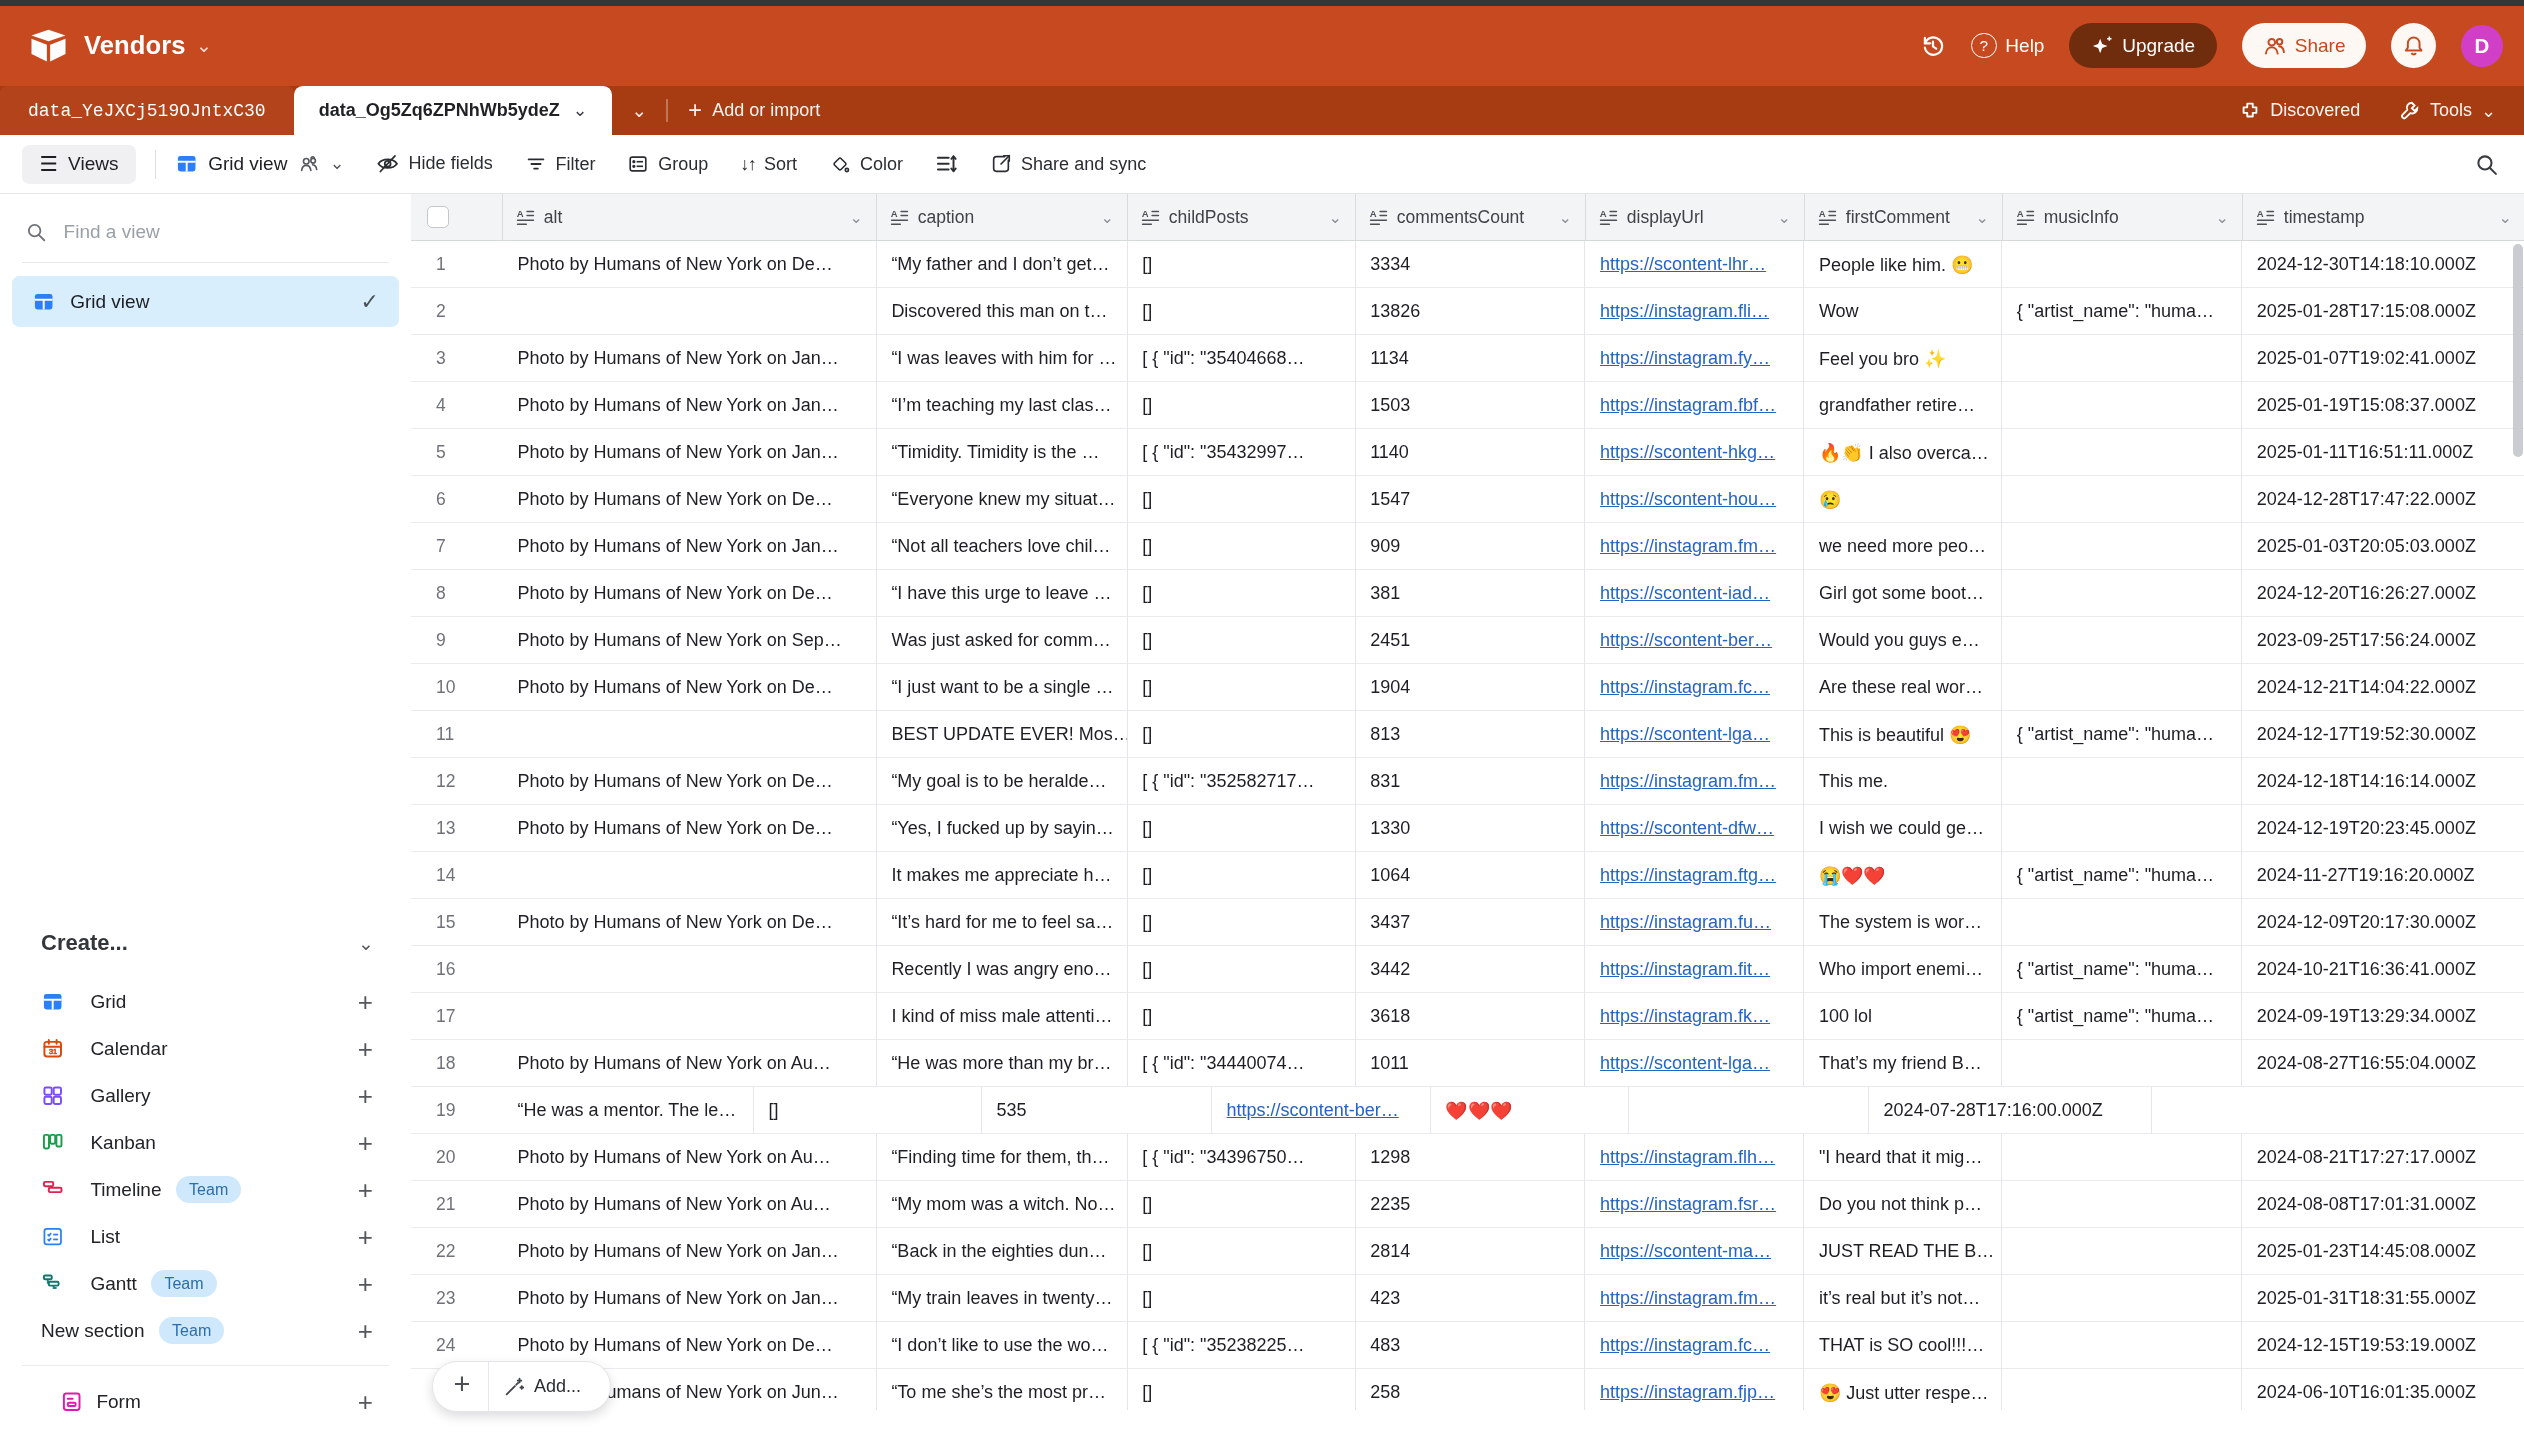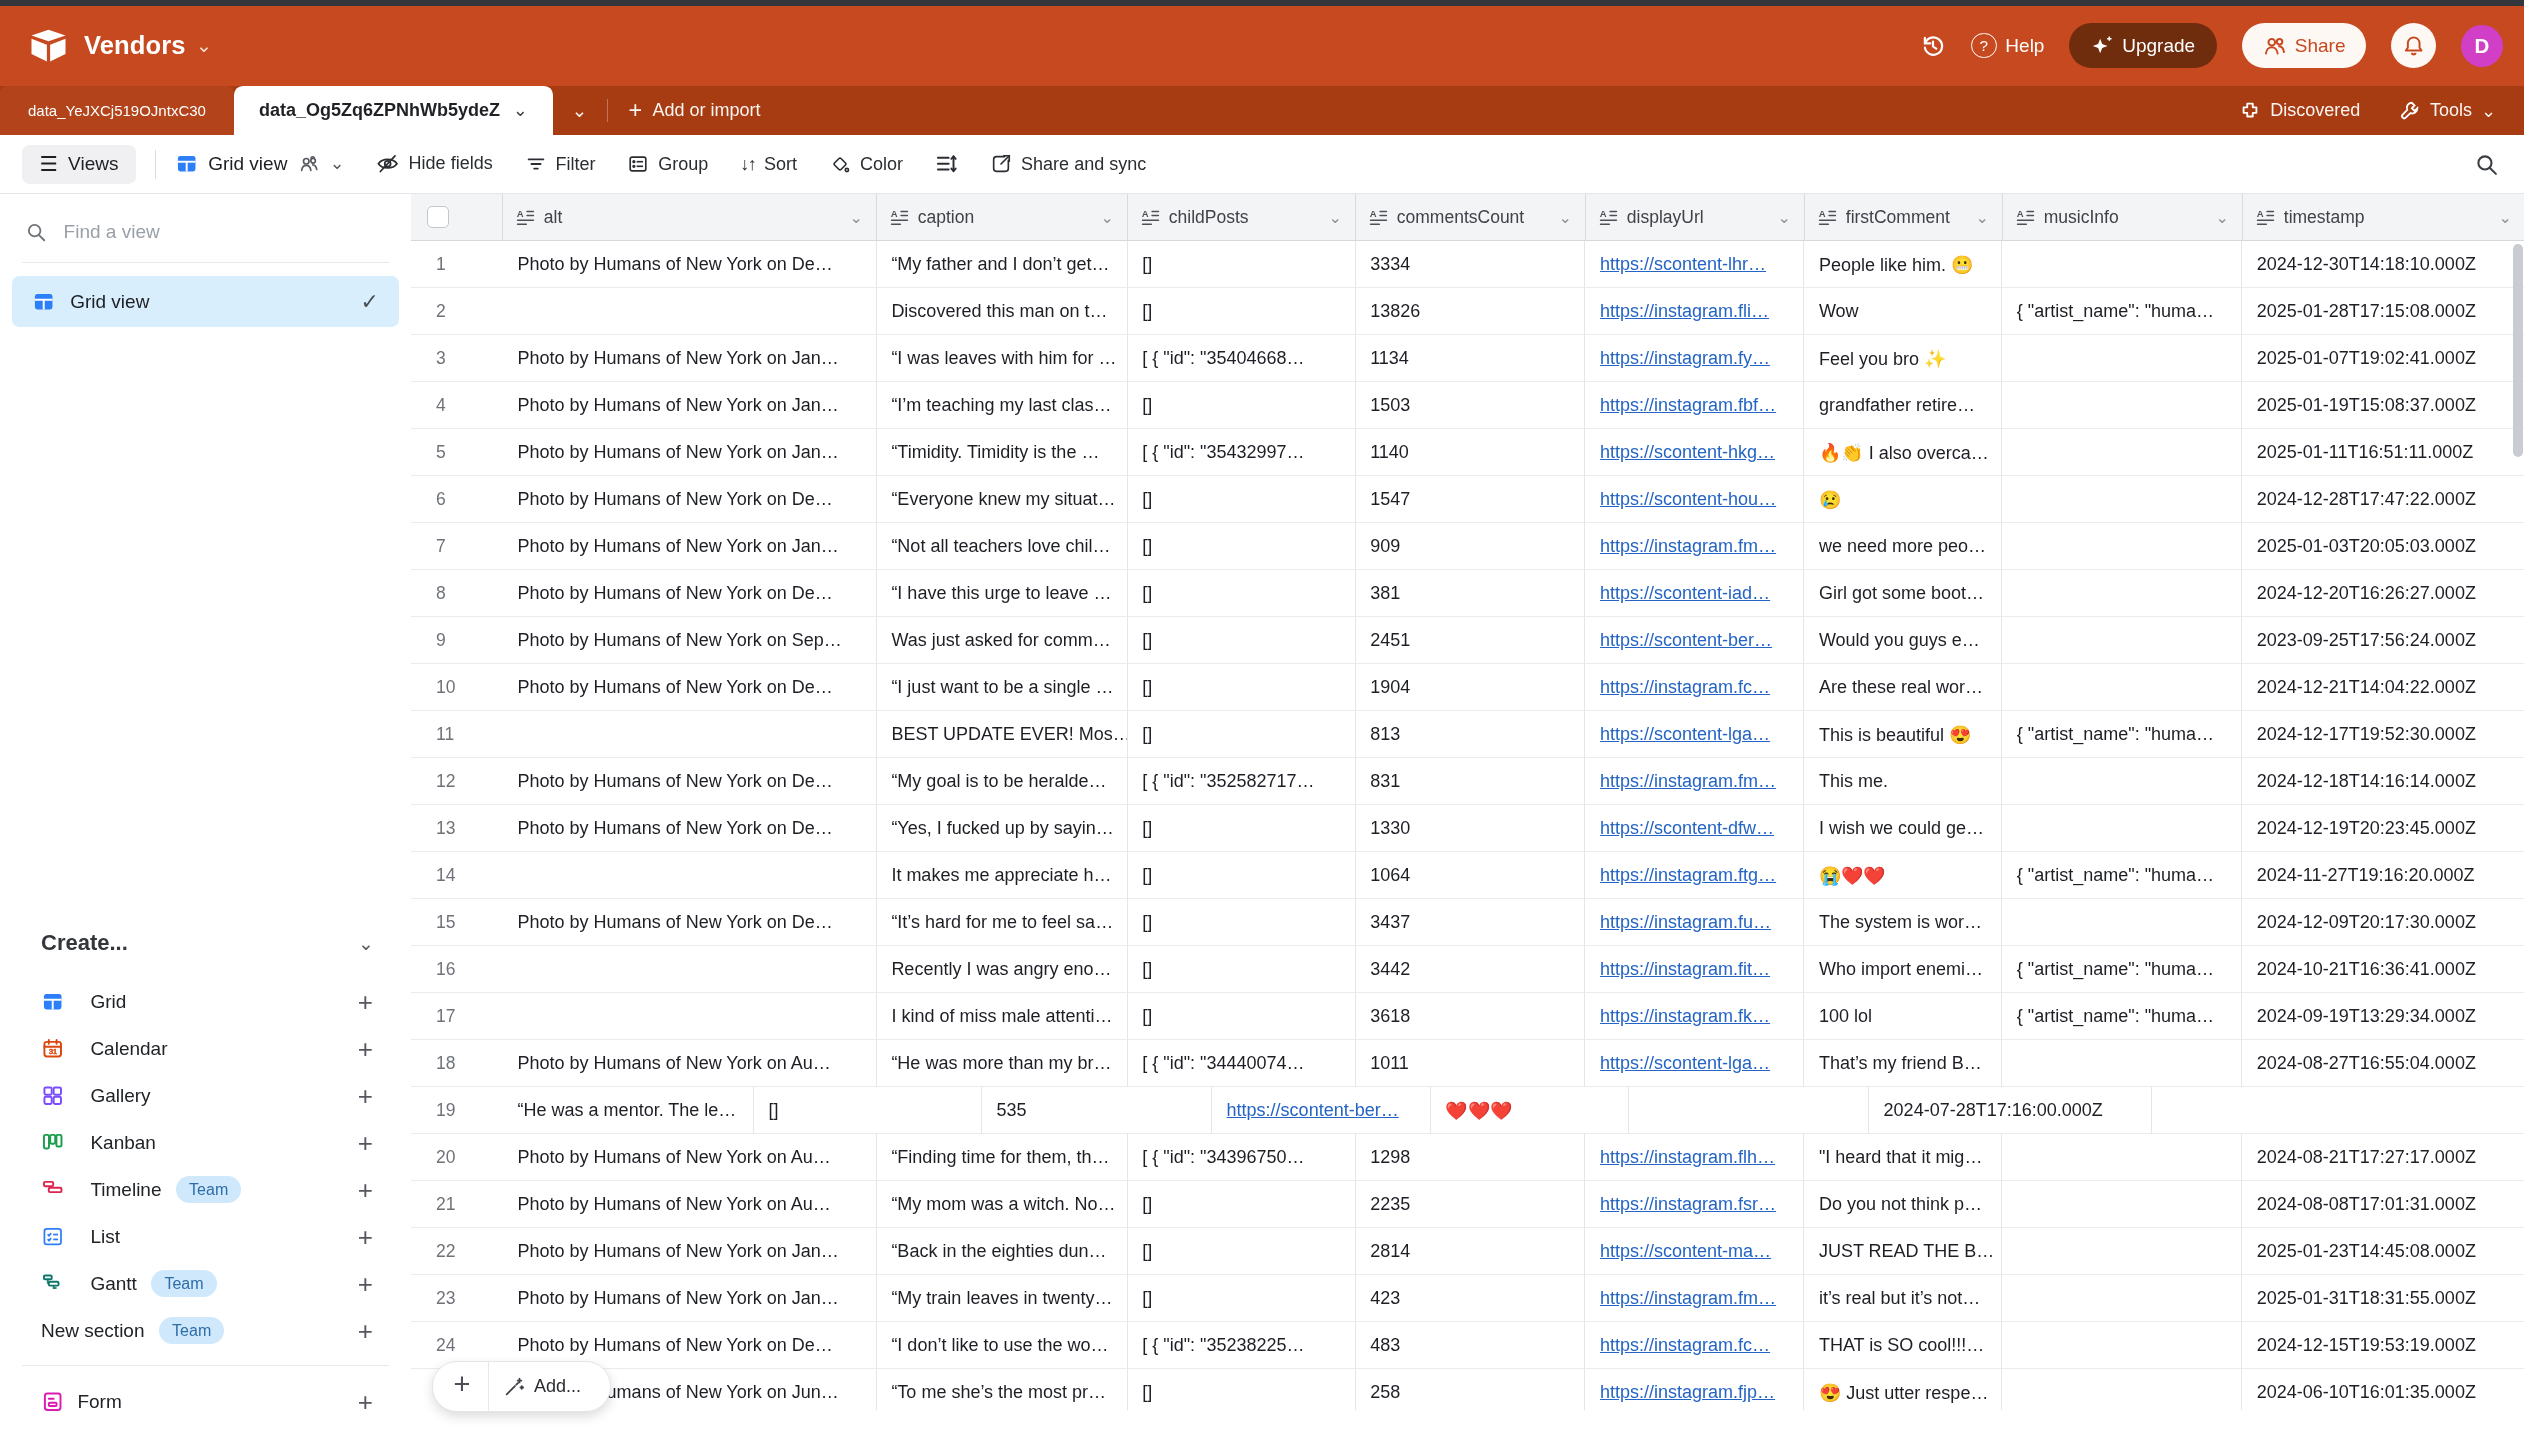--- a/index.html
+++ b/index.html
@@ -27,21 +27,21 @@
   .upgrade{display:flex;align-items:center;gap:8.8px;background:#6f2d0e;color:#fff;font-size:19px;
            height:45px;padding:0 22px;border-radius:22.6px;}
   .share{display:flex;align-items:center;gap:8.8px;background:#fdf8f4;color:#c7491f;font-size:19px;font-weight:500;
          height:45px;padding:0 20.5px;border-radius:22.6px;}
   .bellcirc{width:45px;height:45px;border-radius:50%;background:#fdf8f4;display:flex;align-items:center;justify-content:center;}
   .avatar{width:42px;height:42px;border-radius:50%;background:#d23fc7;color:#fff;font-size:20.5px;font-weight:700;
           display:flex;align-items:center;justify-content:center;}
 
   
   #tabbar{top:86px;left:0;width:100%;height:49px;background:#a73b11;display:flex;align-items:stretch;}
-  .tab1{background:#b2431a;color:#fff;font-size:15px;display:flex;align-items:center;padding:0 28px;border-radius:7.3px 7.3px 0 0;}
+  .tab1{background:#b2431a;color:#fff;font-size:18px;display:flex;align-items:center;padding:0 28px;border-radius:7.3px 7.3px 0 0;font-family:Liberation Mono, monospace;}
   .tab2{background:#fff;color:#1f2125;font-size:18px;font-weight:600;display:flex;align-items:center;gap:13px;
         padding:0 25px;border-radius:8.8px 8.8px 0 0;}
   .tab2 .chev{color:#3c3f45;font-weight:400;font-size:17.5px;}
   .tabchevbtn{display:flex;align-items:center;padding:0 19px;color:rgba(255,255,255,.92);font-size:19px;}
   .tabdiv{width:1.5px;height:23.4px;background:rgba(255,255,255,.3);align-self:center;}
   .tabadd{display:flex;align-items:center;gap:10.2px;color:rgba(255,255,255,.95);font-size:18px;padding:0 20.5px;}
   .tabadd .plus{font-size:23.4px;font-weight:300;}
   .tabright{margin-left:auto;display:flex;align-items:center;gap:39px;padding-right:29px;color:rgba(255,255,255,.95);font-size:18px;}
   .tabright .itm{display:flex;align-items:center;gap:8.8px;}
 
@@ -69,21 +69,21 @@
   .createhdr{position:absolute;top:736px;left:41px;right:37px;display:flex;align-items:center;}
   .createhdr .t{font-size:22px;font-weight:600;color:#33363b;}
   .createhdr .chev{margin-left:auto;color:#55585e;font-size:19px;}
   #createlist{position:absolute;top:784px;left:0;right:0;}
   .citem{height:47px;display:flex;align-items:center;padding-left:41px;padding-right:38px;}
   .citem .ic{width:23.4px;height:23.4px;margin-right:26px;flex:none;}
   .citem .lbl{font-size:19px;color:#202327;}
   .badge{margin-left:14.6px;font-size:16px;background:#cfe8fc;color:#2d6da8;padding:4.4px 13px;border-radius:730px;}
   .cplus{margin-left:auto;color:#54575d;font-size:26px;font-weight:300;line-height:1;}
   .formrow{position:absolute;top:1184px;left:0;right:0;height:47px;display:flex;align-items:center;
-           padding-left:41px;padding-right:38px;}
+           padding-left:60px;padding-right:38px;}
   .formrow .ic{width:23.4px;height:23.4px;margin-right:13px;}
   .formrow .lbl{font-size:19px;color:#202327;}
 
   
   #gridarea{top:194px;left:411px;right:0;bottom:0;background:#fff;overflow:hidden;}
   #gheader{position:absolute;top:0;left:0;height:47px;display:flex;}
   .hcell{box-sizing:border-box;height:47px;background:#f3f4f6;border-right:0.7px solid #d9dcdf;border-bottom:0.7px solid #d6d9dc;
          display:flex;align-items:center;padding:0 13px;font-size:17.5px;color:#3f4248;}
   .hcell .chev{margin-left:auto;color:#8f949b;font-size:16px;}
   .hcell .ficon{margin-right:8.8px;flex:none;}

